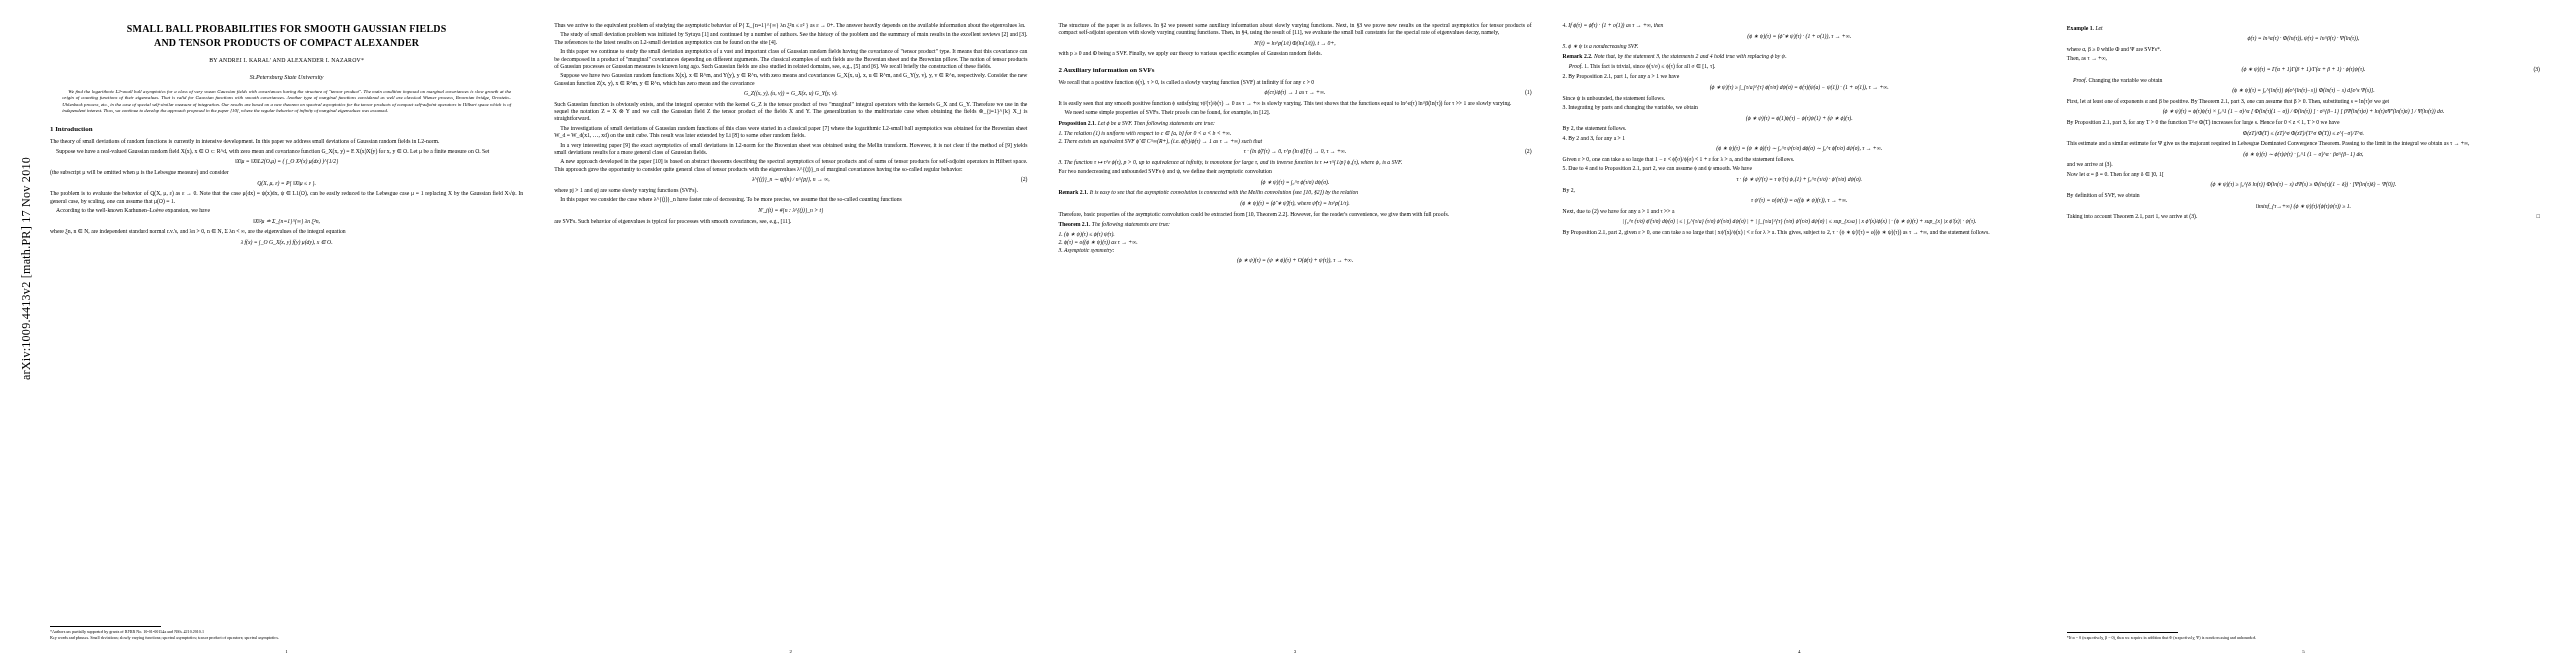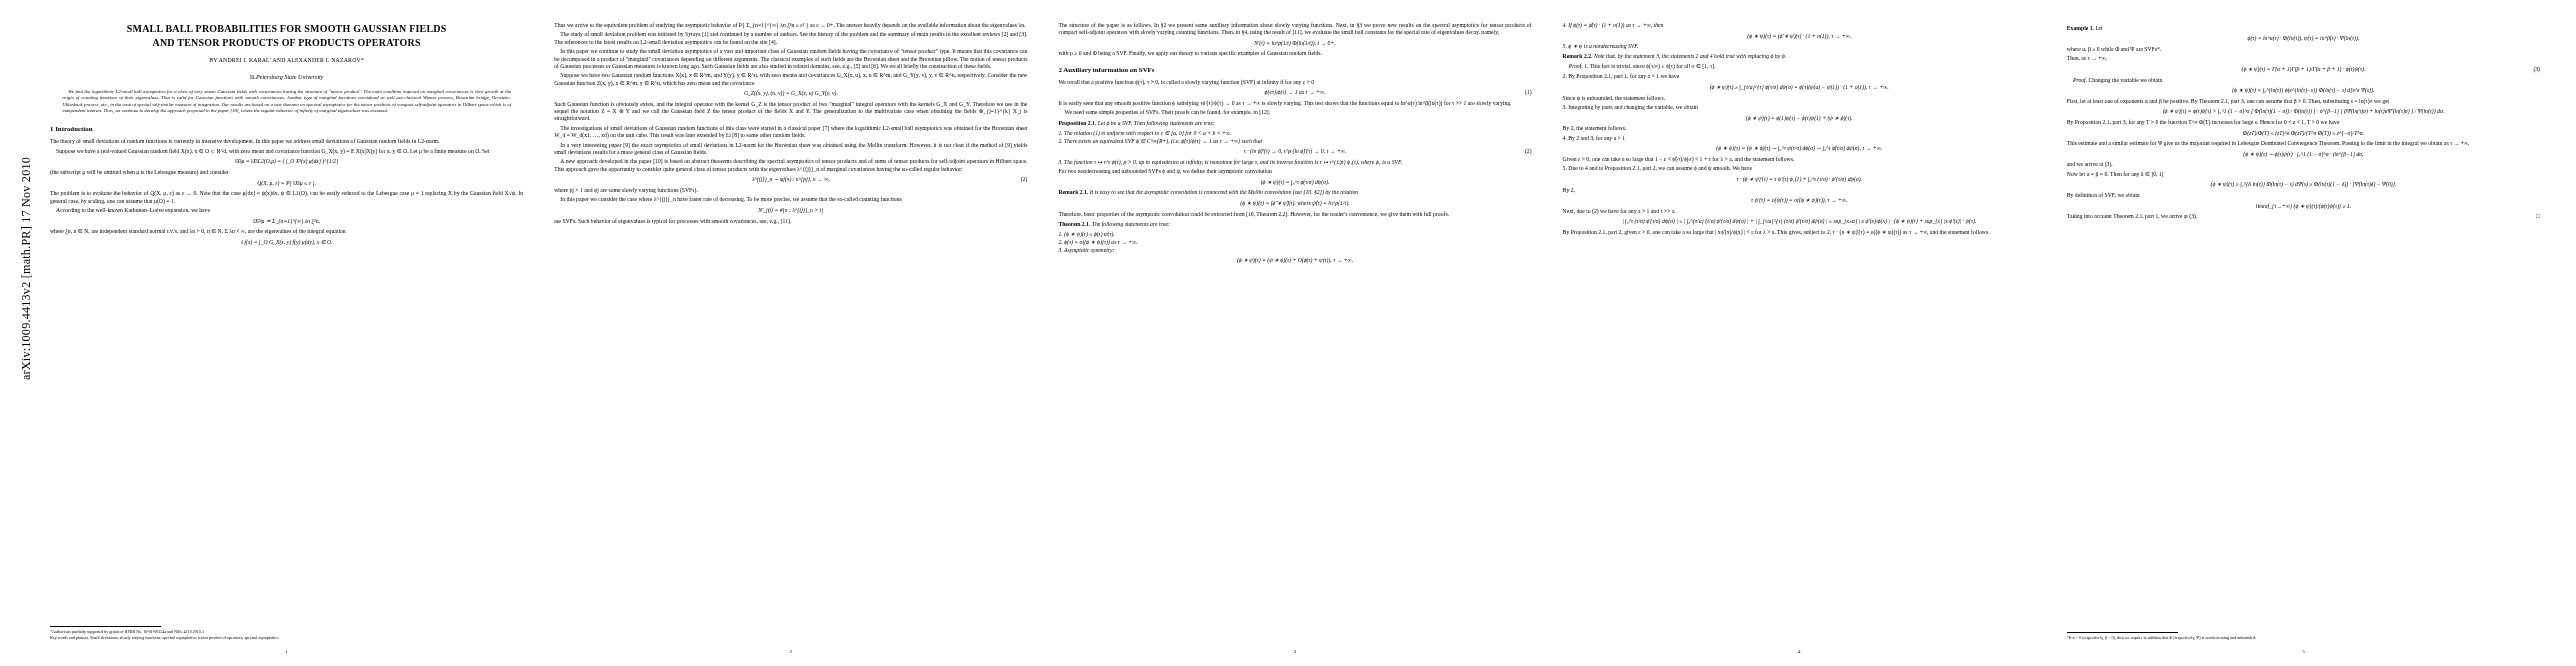--- a/index.html
+++ b/index.html
@@ -150,21 +150,21 @@
 
 <div class="page">
 
   <div class="arxiv-stamp">arXiv:1009.4413v2  [math.PR]  17 Nov 2010</div>
 
   <div class="cols">
 
     <div class="col">
       <div class="title">
         <span>SMALL BALL PROBABILITIES FOR SMOOTH GAUSSIAN FIELDS</span><br>
-        <span>AND TENSOR PRODUCTS OF PRODUCTS OPERATORS</span>
+        <span>AND TENSOR PRODUCTS OF COMPACT ALEXANDER</span>
       </div>
       <div class="authors">BY ANDREI I. KARAL' AND ALEXANDER I. NAZAROV*</div>
       <div class="affil">St.Petersburg State University</div>
       <div class="abstract">
         <p>We find the logarithmic L2-small ball asymptotics for a class of very sween Gaussian fields with covariances having the structure of "tensor product". The main condition imposed on marginal covariances is slow growth at the origin of counting functions of their eigenvalues. That is valid for Gaussian functions with smooth covariances. Another type of marginal functions considered as well are classical Wiener process, Brownian bridge, Ornstein–Uhlenbeck process, etc., in the case of special self-similar measure of integration. Our results are based on a new theorem on spectral asymptotics for the tensor products of compact self-adjoint operators in Hilbert space which is of independent interest. Thus, we continue to develop the approach proposed in the paper [10], where the regular behavior of infinity of marginal eigenvalues was assumed.</p>
       </div>
 
       <h2 class="section">1   Introduction</h2>
 
       <p class="noindent">The theory of small deviations of random functions is currently in intensive development. In this paper we address small deviations of Gaussian random fields in L2-norm.</p>

